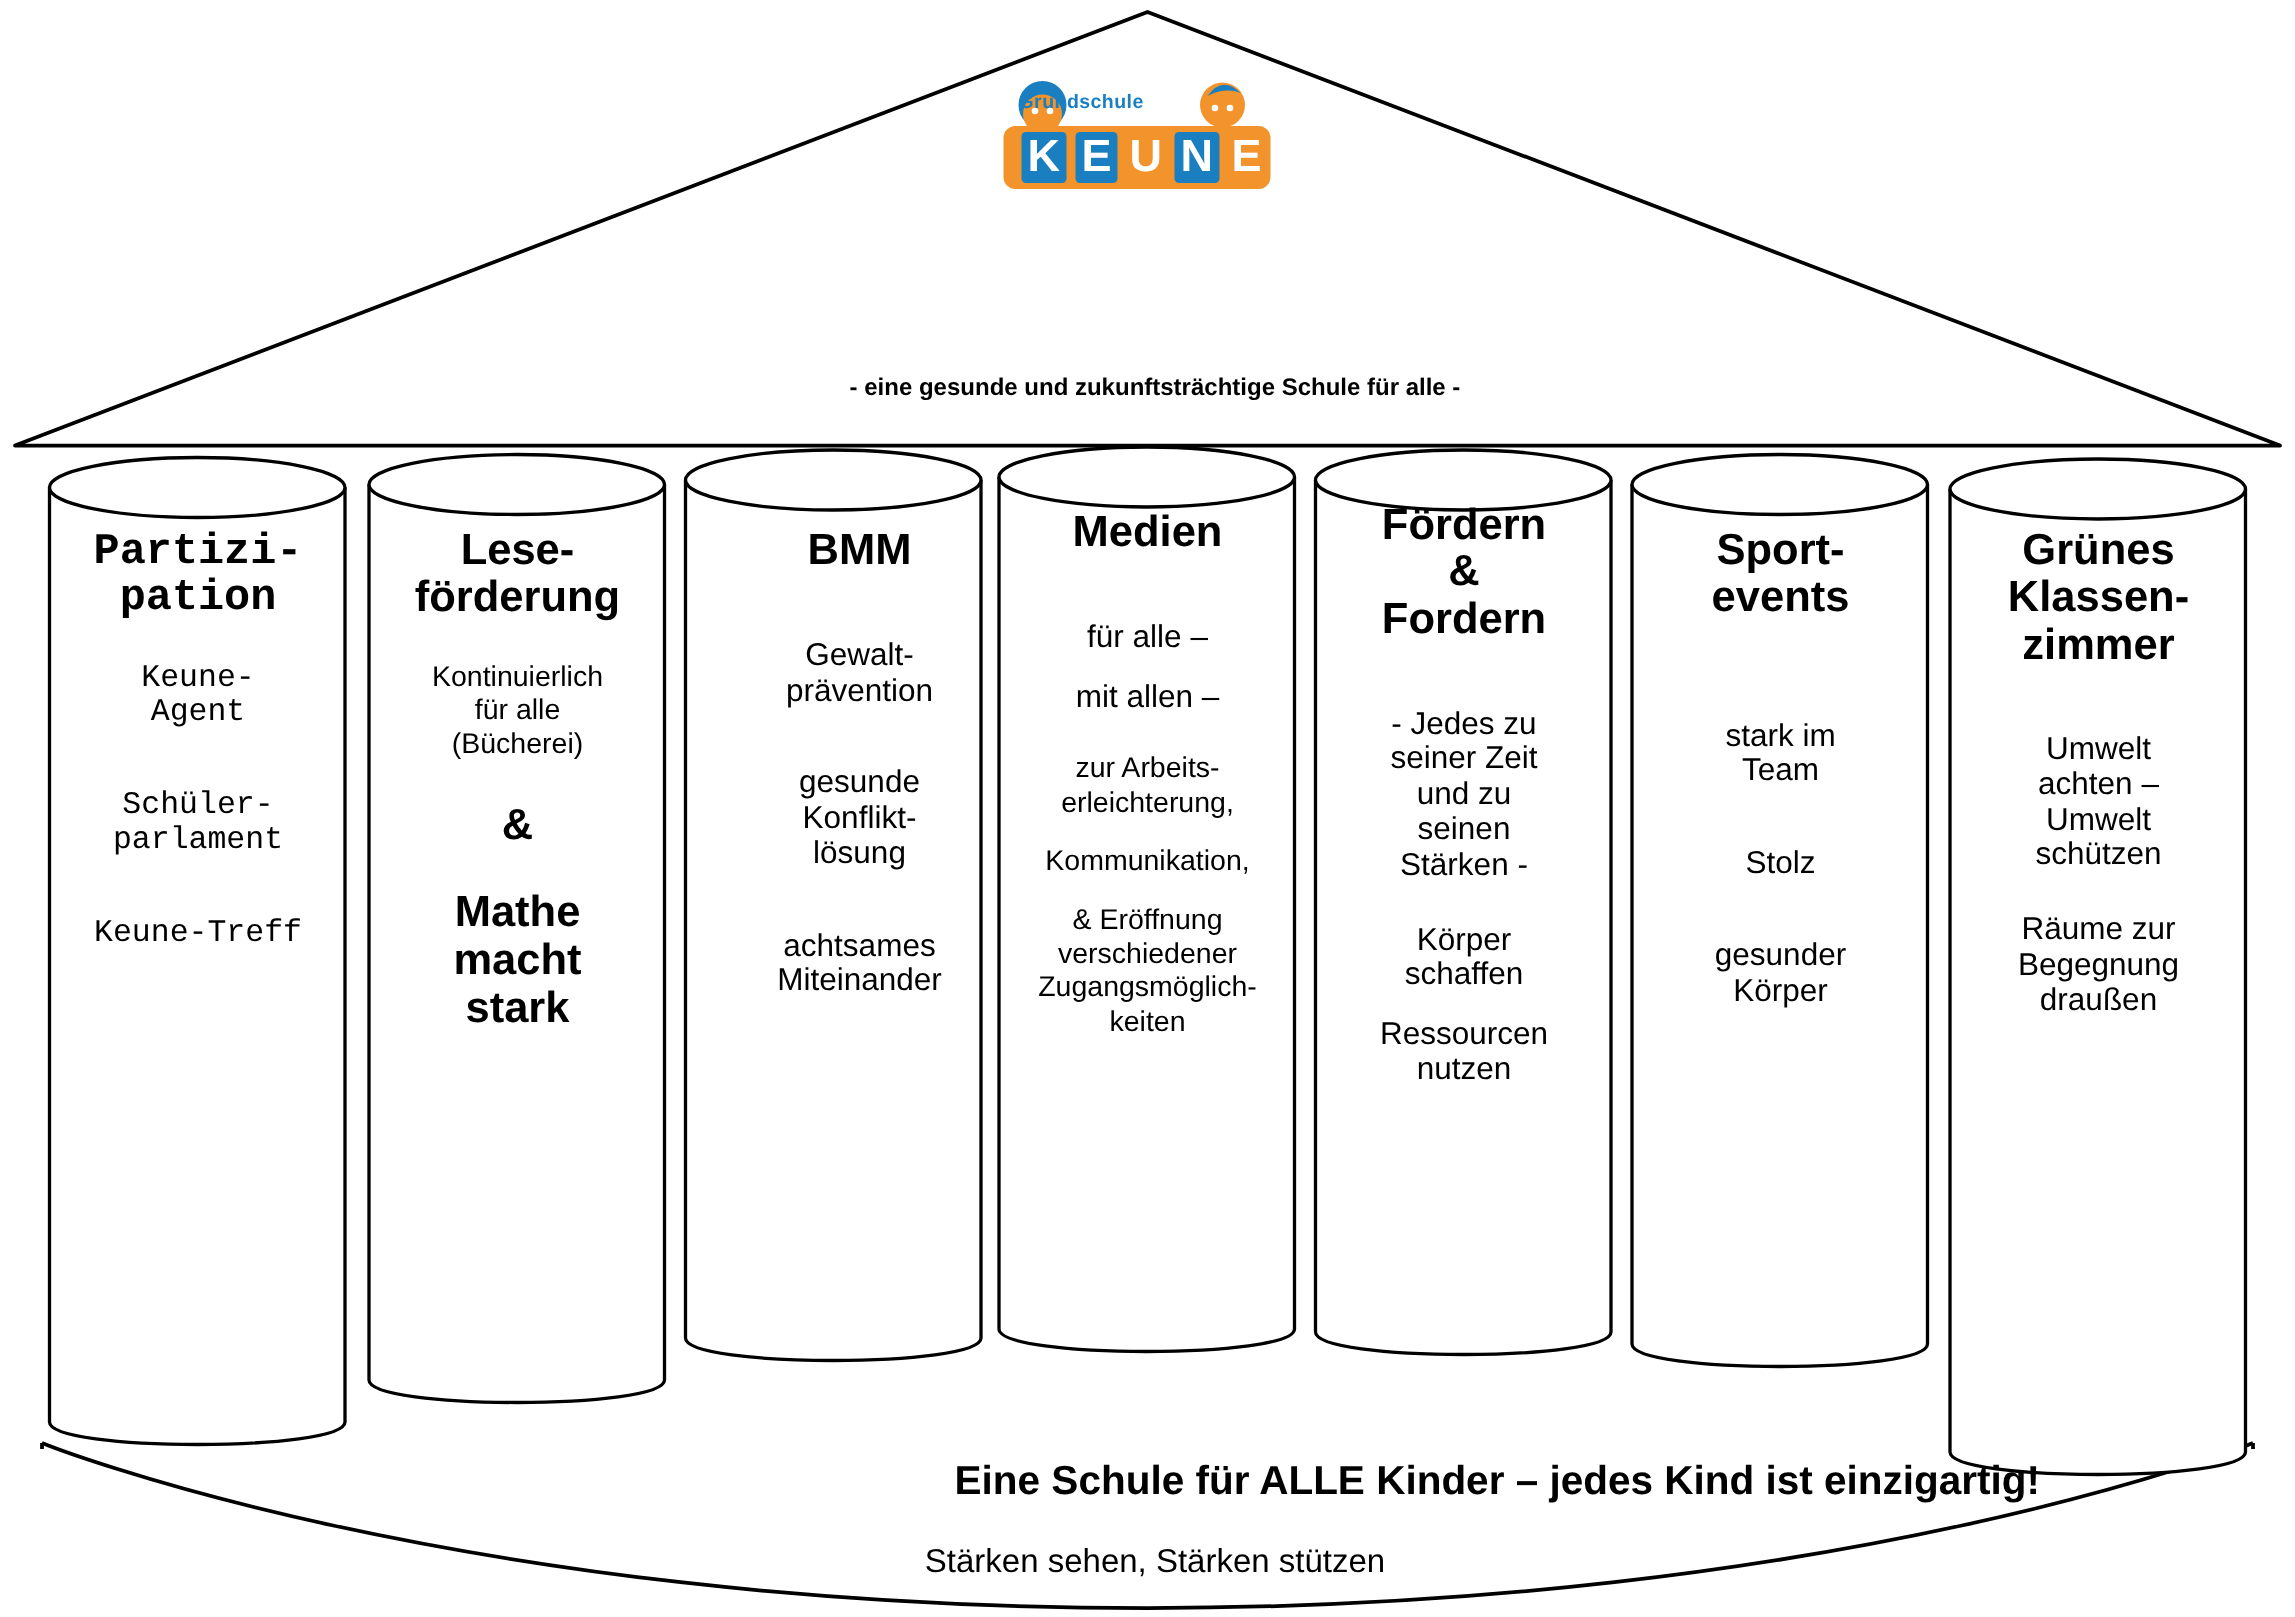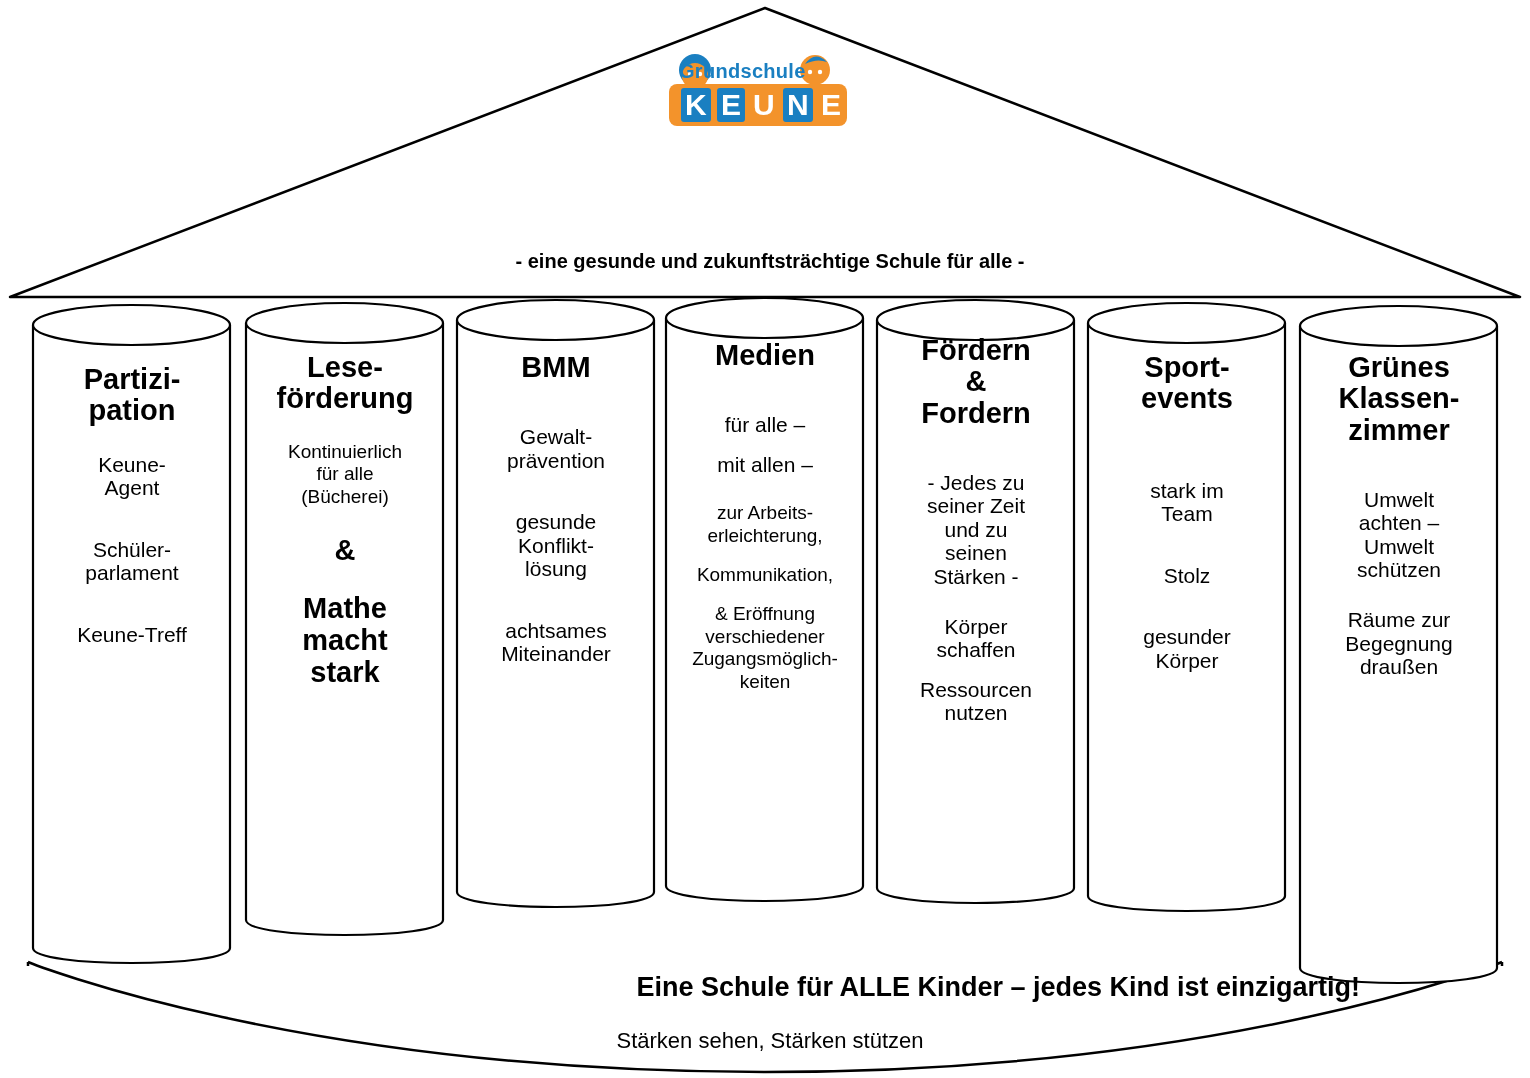--- a/index.html
+++ b/index.html
@@ -42,36 +42,36 @@
     white-space: nowrap;
   }
   .roof-title .cap { font-size: 50px; }
   .roof-sub {
     position: absolute;
     left: 300px;
     top: 250px;
     width: 940px;
     text-align: center;
     font-weight: bold;
-    font-size: 20px;
+    font-size: 16px;
   }
 
   
   #logo {
     position: absolute;
     left: 655px;
     top: 48px;
     width: 200px;
     height: 98px;
   }
   #logo .word {
     position: absolute;
     left: 24px;
     top: 12px;
-    font-size: 20px;
+    font-size: 13px;
     font-weight: bold;
     color: #1a7fc1;
     letter-spacing: 0.3px;
   }
   #logo .keune-band {
     position: absolute;
     left: 14px;
     top: 36px;
     width: 178px;
     height: 42px;
@@ -208,21 +208,21 @@
       <span class="boxed" style="left:12px;">K</span>
       <span class="boxed" style="left:48px;">E</span>
       <span style="left:84px;">U</span>
       <span class="boxed" style="left:114px;">N</span>
       <span style="left:152px;">E</span>
     </div>
   </div>
 
   <div class="roof-sub">-  eine gesunde und zukunftsträchtige Schule für alle  -</div>
 
-  <div class="pillar" style="left:38px;  top:364px; width:188px; height:560px;">
+  <div class="pillar" style="left:38px;  top:352px; width:188px; height:560px;font-family:Liberation Mono, monospace;">
       <div class="ptitle">Partizi-</div>
       <div class="ptitle">pation</div>
       <div class="gap-m"></div>
       <div class="pline">Keune-</div>
       <div class="pline">Agent</div>
       <div class="gap-l"></div>
       <div class="pline">Schüler-</div>
       <div class="pline">parlament</div>
       <div class="gap-l"></div>
       <div class="pline">Keune-Treff</div>
@@ -234,21 +234,21 @@
       <div class="pline small">Kontinuierlich</div>
       <div class="pline small">für alle</div>
       <div class="pline small">(Bücherei)</div>
       <div class="gap-m"></div>
       <div class="pline bold">&amp;</div>
       <div class="gap-m"></div>
       <div class="pline bold">Mathe</div>
       <div class="pline bold">macht</div>
       <div class="pline bold">stark</div>
     </div>
-  <div class="pillar" style="left:461px; top:352px; width:190px; height:540px;">
+  <div class="pillar" style="left:478px; top:352px; width:190px; height:540px;">
       <div class="ptitle">BMM</div>
       <div class="gap-m"></div>
       <div class="gap-s"></div>
       <div class="pline">Gewalt-</div>
       <div class="pline">prävention</div>
       <div class="gap-l"></div>
       <div class="pline">gesunde</div>
       <div class="pline">Konflikt-</div>
       <div class="pline">lösung</div>
       <div class="gap-l"></div>

